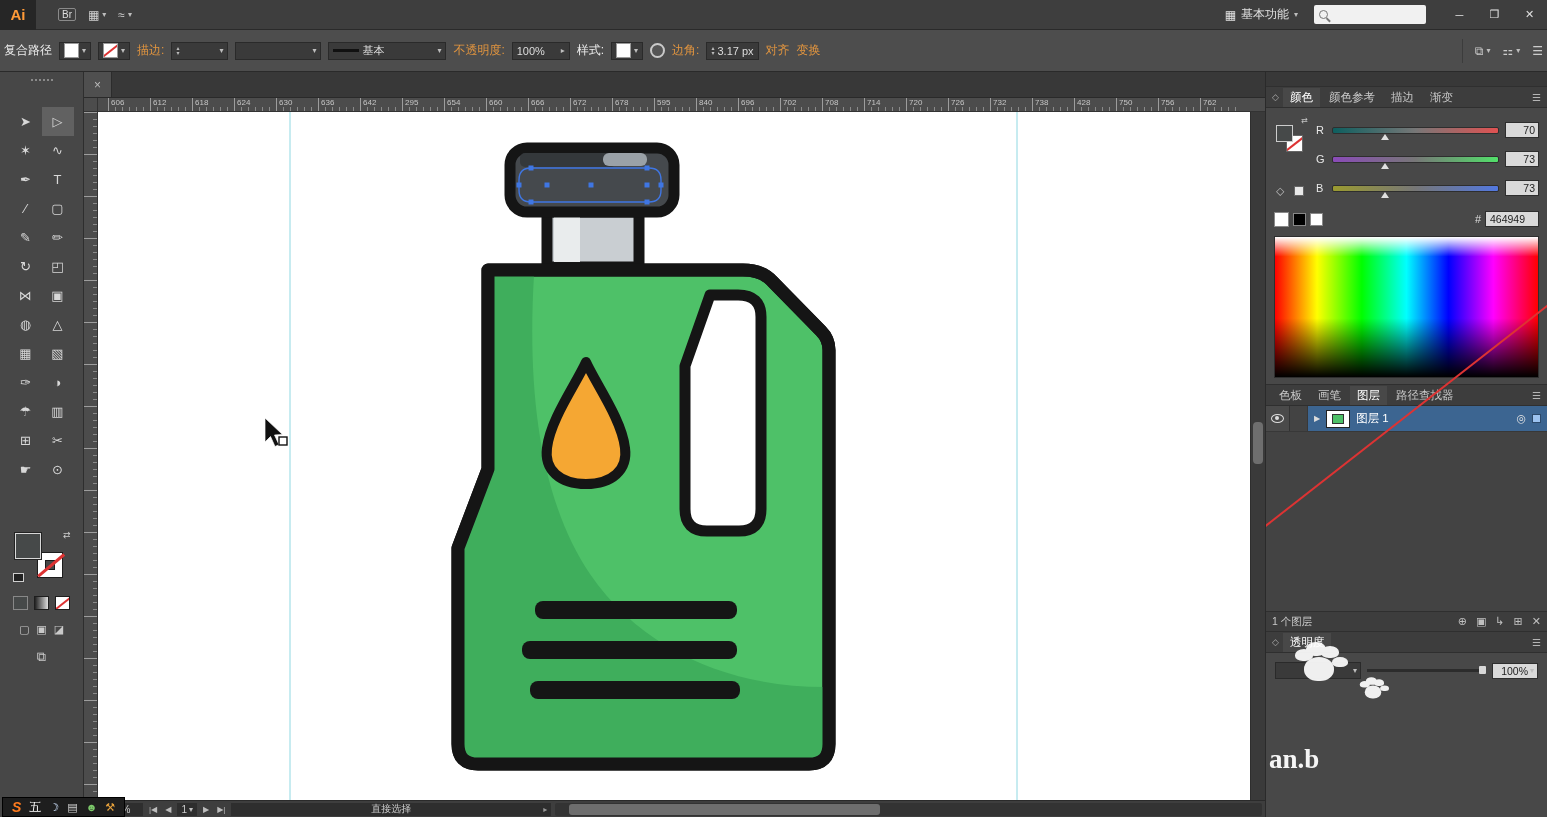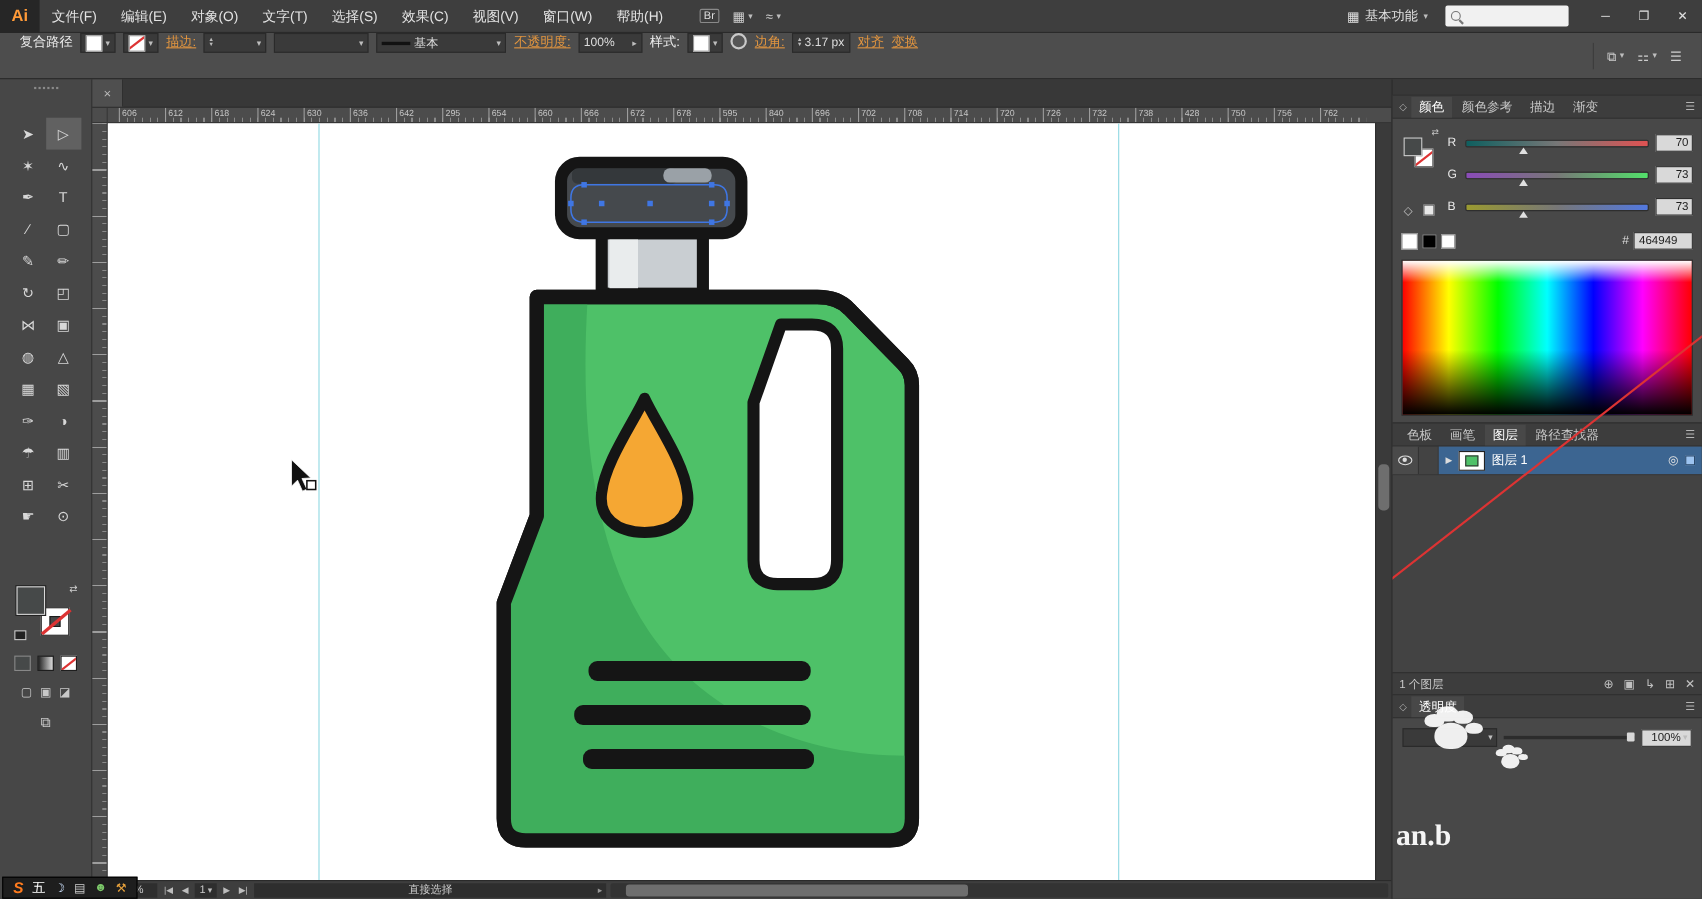--- a/index.html
+++ b/index.html
@@ -25,24 +25,24 @@
   .lens{width:9px;height:9px;border:1.5px solid #777;border-radius:50%;position:relative;flex:none;}
   .lens::after{content:"";position:absolute;width:5px;height:1.5px;background:#777;
     transform:rotate(45deg);left:6px;top:8px;}
   .search input{border:none;background:transparent;width:86px;font-size:11px;outline:none;color:#333;}
   .win-controls{display:flex;height:30px;}
   .win-btn{width:35px;height:30px;display:flex;align-items:center;justify-content:center;
     color:#e0e0e0;font-size:11px;}
 
   
   .controlbar{position:absolute;left:0;top:30px;width:1547px;height:42px;background:#4d4d4d;
-    border-bottom:1px solid #2a2a2a;display:flex;gap:7px;padding:0 18px;
+    border-bottom:1px solid #2a2a2a;display:flex;align-items:center;gap:7px;padding:0 4px;
     font-size:12px;color:#ddd;z-index:9;}
   .cb-label{color:#ececec;white-space:nowrap;}
-  .cb-link{color:var(--accent_orange,#e2953f);text-decoration:underline;white-space:nowrap;}
+  .cb-link{color:var(--accent_orange,#e2953f);white-space:nowrap;}
   .cb-field{background:#3a3a3a;border:1px solid #2a2a2a;height:18px;display:flex;align-items:center;
     padding:0 4px;font-size:11px;color:#ddd;gap:3px;white-space:nowrap;}
   .swatch{width:15px;height:15px;background:#fff;border:1px solid #999;flex:none;}
   .slash{position:relative;overflow:hidden;}
   .slash::after{content:"";position:absolute;left:-22%;width:144%;top:46%;height:2px;
     background:#d33;transform:rotate(-38deg);}
   .stepper{display:flex;flex-direction:column;font-size:6px;color:#bbb;line-height:5px;}
   .line-swatch{width:26px;height:3px;background:#111;}
   .circle-ic{width:15px;height:15px;border-radius:50%;border:2px solid #c9c9c9;background:#555;}
   .cb-right{margin-left:auto;display:flex;align-items:center;gap:12px;color:#ccc;}
@@ -190,32 +190,20 @@
   .ime-s{color:#ff7b1e;font-weight:bold;font-style:italic;font-size:14px;}
   .ime-mode{color:#fff;font-size:12px;}
   .ime-ic{font-size:11px;}
   .ime-ic.c1{color:#cfe3ff;} .ime-ic.c2{color:#cfcfcf;} .ime-ic.c3{color:#7cc96a;} .ime-ic.c4{color:#e8a23c;}
 </style>
 </head>
 <body class="nosel">
 
 <div class="menubar">
   <div class="ai-logo">Ai</div>
-  <div class="menus">
-
-  <span class="menu-item">文件(F)</span>
-      <span class="menu-item">编辑(E)</span>
-      <span class="menu-item">对象(O)</span>
-      <span class="menu-item">文字(T)</span>
-      <span class="menu-item">选择(S)</span>
-      <span class="menu-item">效果(C)</span>
-      <span class="menu-item">视图(V)</span>
-      <span class="menu-item">窗口(W)</span>
-      <span class="menu-item">帮助(H)</span>
-    </div>
   <div class="mb-icons">
     <span class="br-badge">Br</span>
     <span class="mb-group">
       <span>▦</span>
       <span class="caret">▾</span>
     </span>
     <span class="mb-group">
       <span>≈</span>
       <span class="caret">▾</span>
     </span>

